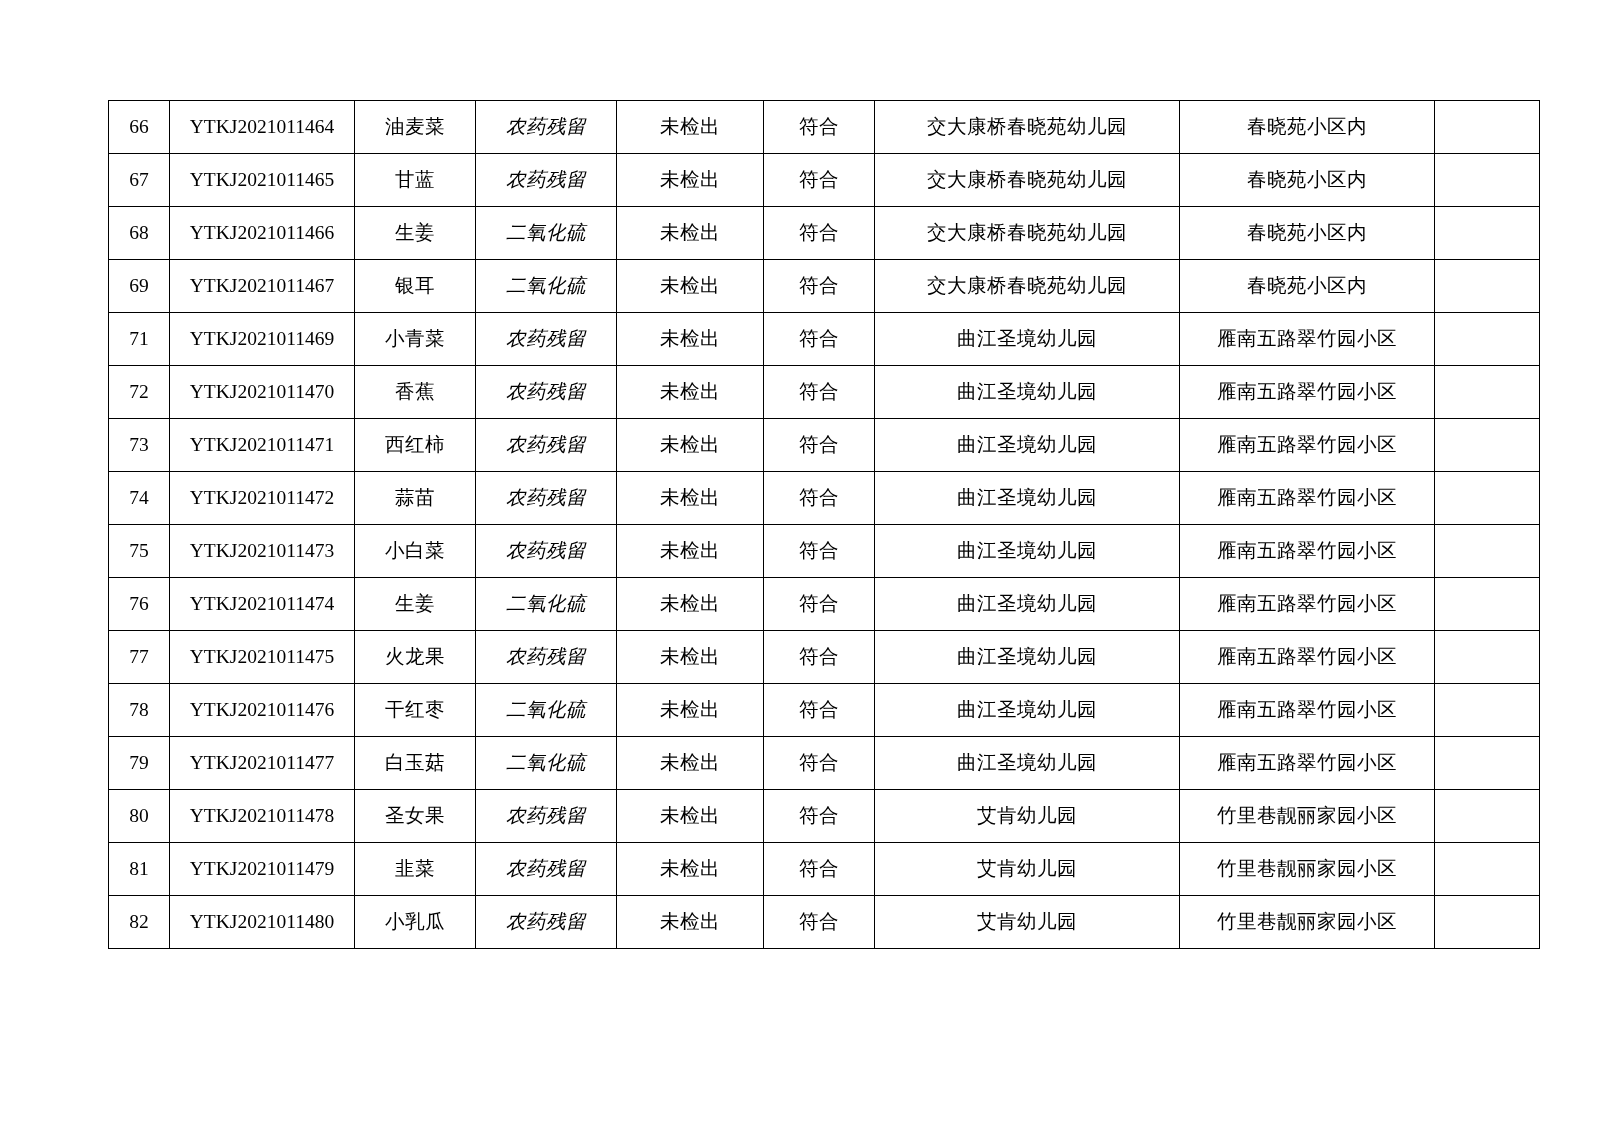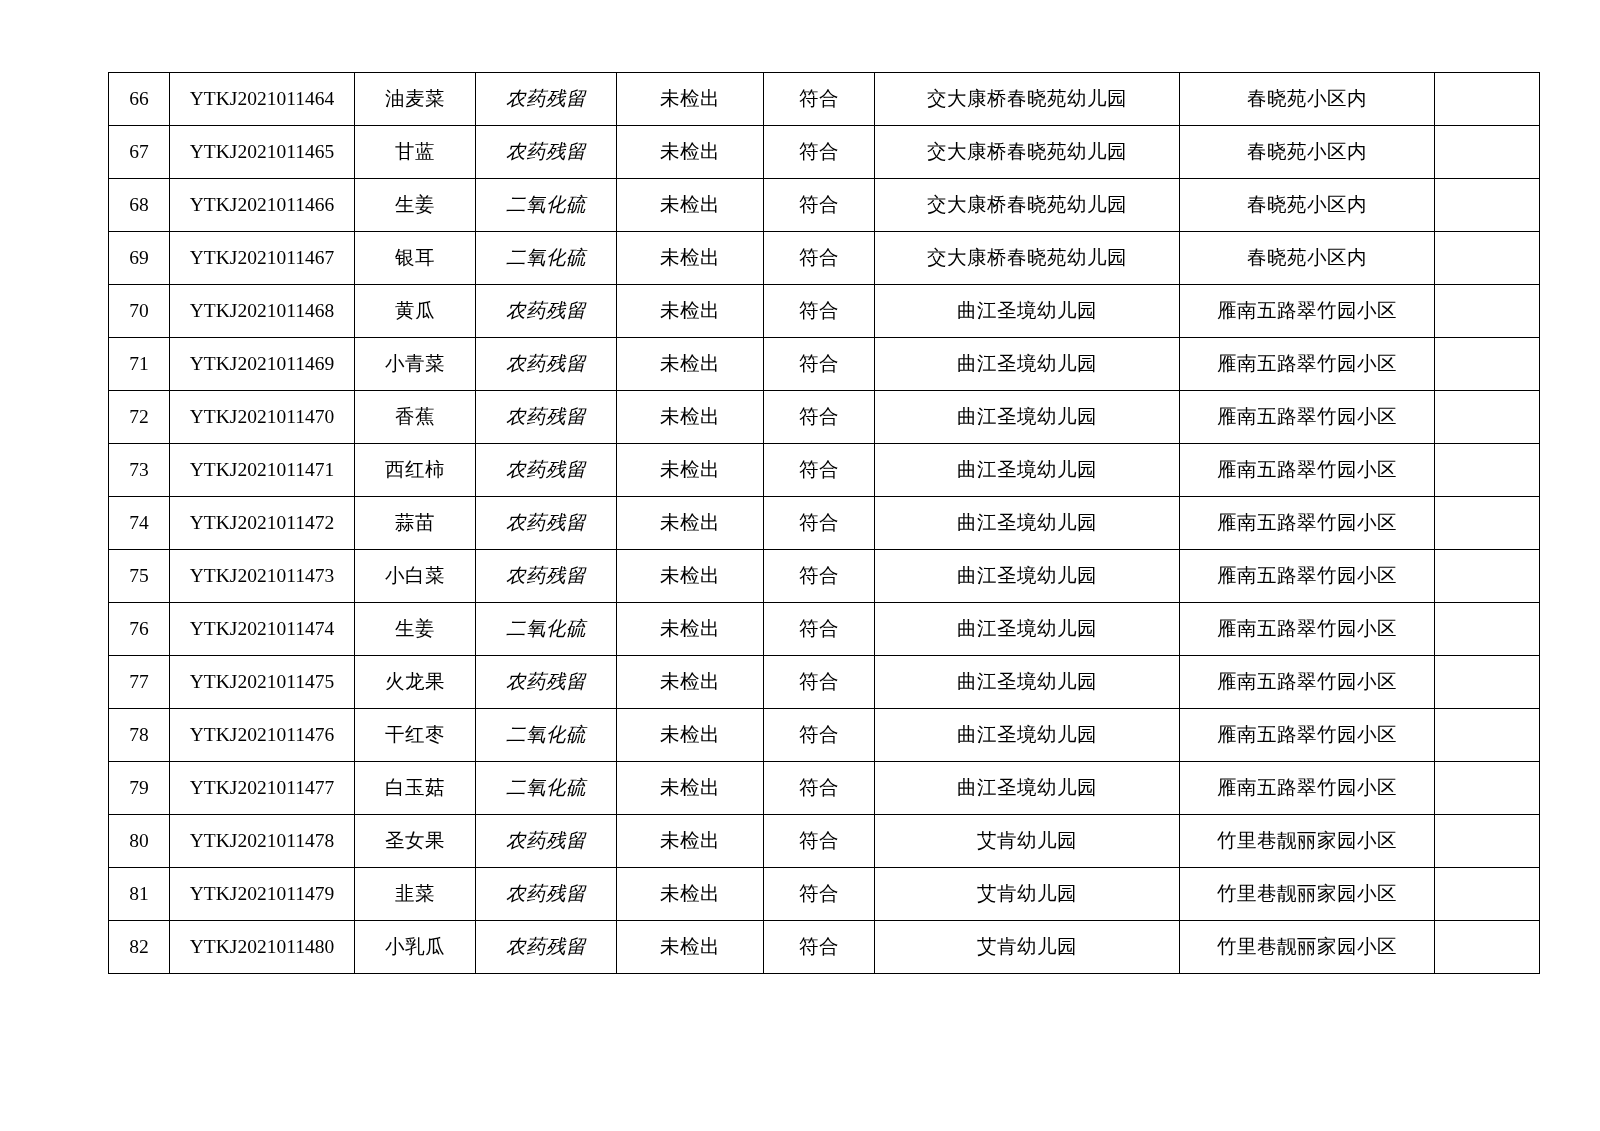--- a/index.html
+++ b/index.html
@@ -12,21 +12,21 @@
     height: 1131px;
     font-family: "Liberation Serif", "DejaVu Serif", serif;
     color: #000000;
     overflow: hidden;
   }
   .page {
     position: relative;
     width: 1600px;
     height: 1131px;
     box-sizing: border-box;
-    padding: 72px 108px 0 108px;
+    padding: 100px 108px 0 108px;
   }
   table.report {
     border-collapse: collapse;
     table-layout: fixed;
     width: 1386px;
     margin: 0;
   }
   table.report td {
     border: 1px solid #000000;
     height: 52px;
@@ -95,31 +95,20 @@
           <td class="col-code">YTKJ2021011467</td>
           <td class="col-item cjk">银耳</td>
           <td class="col-test cjk">二氧化硫</td>
           <td class="col-result cjk">未检出</td>
           <td class="col-judge cjk">符合</td>
           <td class="col-unit cjk">交大康桥春晓苑幼儿园</td>
           <td class="col-addr cjk">春晓苑小区内</td>
           <td class="col-blank cjk"></td>
         </tr>
         <tr>
-          <td class="col-index">70</td>
-          <td class="col-code">YTKJ2021011468</td>
-          <td class="col-item cjk">黄瓜</td>
-          <td class="col-test cjk">农药残留</td>
-          <td class="col-result cjk">未检出</td>
-          <td class="col-judge cjk">符合</td>
-          <td class="col-unit cjk">曲江圣境幼儿园</td>
-          <td class="col-addr cjk">雁南五路翠竹园小区</td>
-          <td class="col-blank cjk"></td>
-        </tr>
-        <tr>
           <td class="col-index">71</td>
           <td class="col-code">YTKJ2021011469</td>
           <td class="col-item cjk">小青菜</td>
           <td class="col-test cjk">农药残留</td>
           <td class="col-result cjk">未检出</td>
           <td class="col-judge cjk">符合</td>
           <td class="col-unit cjk">曲江圣境幼儿园</td>
           <td class="col-addr cjk">雁南五路翠竹园小区</td>
           <td class="col-blank cjk"></td>
         </tr>

